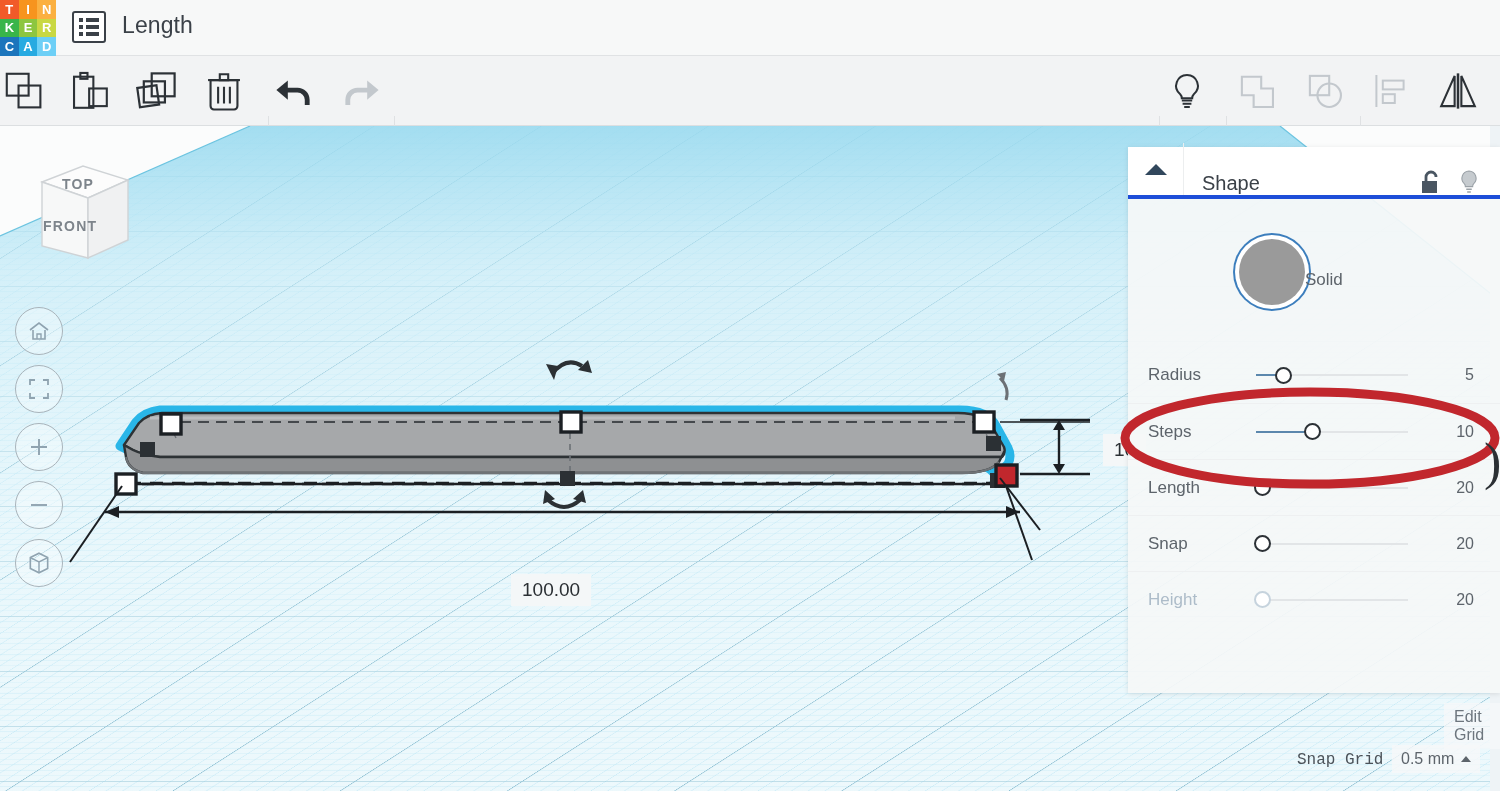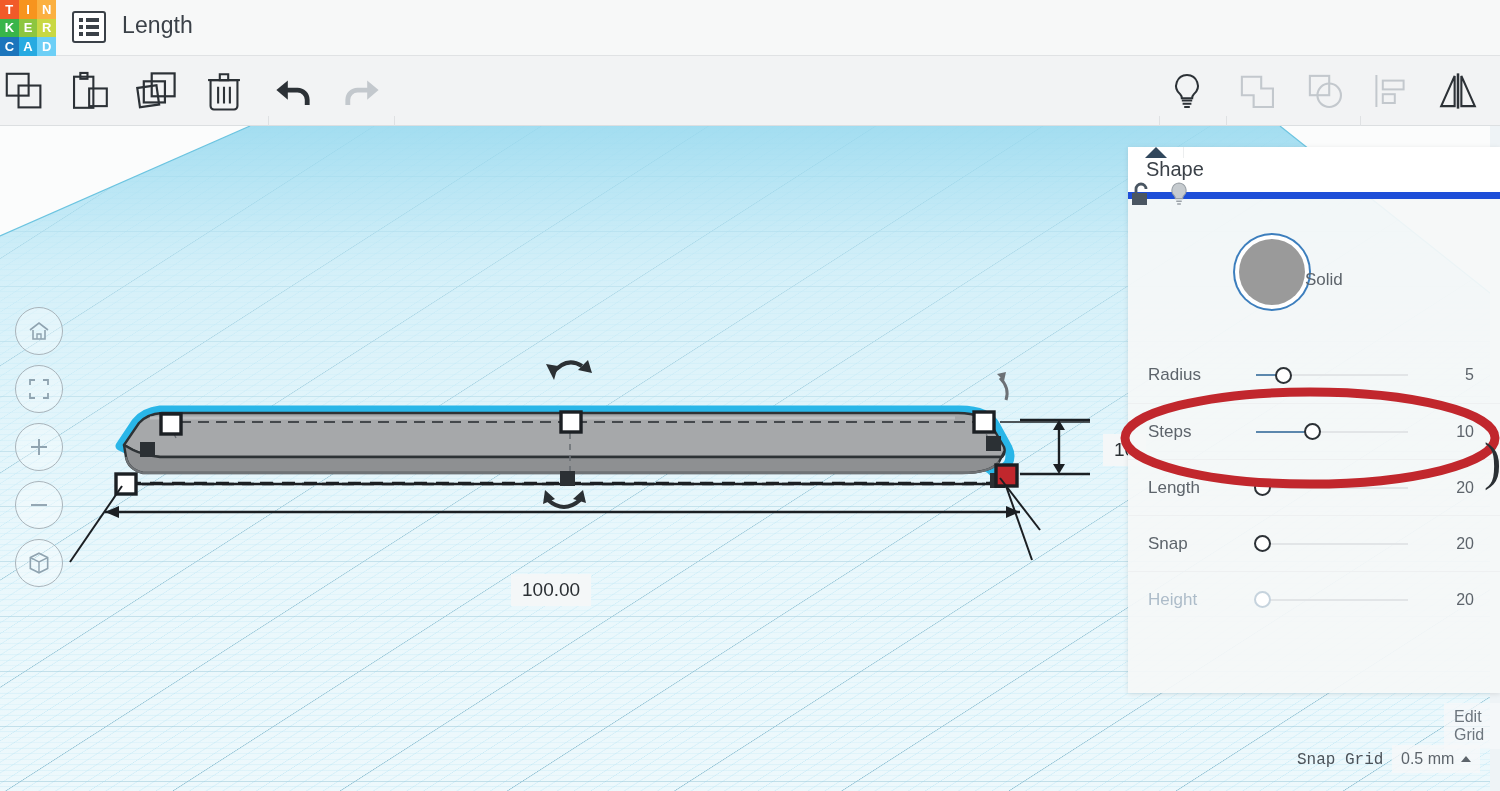--- a/index.html
+++ b/index.html
@@ -96,22 +96,22 @@
     white-space: nowrap;
   }
 
   
   .panel {
     position: absolute; left: 1128px; top: 147px; width: 372px; height: 546px;
     background: rgba(245,247,248,0.93);
     box-shadow: 0 1px 5px rgba(0,0,0,.10);
   }
   .panel-head {
-    display: flex; align-items: flex-start; height: 52px;
-    background: #ffffff; border-bottom: 7px solid #1d4ed8; flex-direction: column;
+    display: flex; align-items: flex-end; height: 52px;
+    background: #ffffff; border-bottom: 4px solid #1d4ed8;
   }
   .panel-collapse {
     width: 56px; height: 52px; display: flex; align-items: center; justify-content: center;
     border-right: 1px solid #eceeef; cursor: pointer;
   }
   .tri-up {
     width: 0; height: 0;
     border-left: 11px solid transparent; border-right: 11px solid transparent;
     border-bottom: 11px solid #31475c;
   }
@@ -440,20 +440,29 @@
         <path d="M105 386 l14 -6 v12 z" fill="#1b1f23" stroke="none"></path>
         <path d="M1020 386 l-14 -6 v12 z" fill="#1b1f23" stroke="none"></path>
         <path d="M122 360 L70 436" stroke-width="2"></path>
         <path d="M1006 360 L1032 434" stroke-width="2"></path>
       </g>
     </svg>
 
     <div class="dimlabel" style="left:511px; top:448px;">100.00</div>
     <div class="dimlabel" style="left:1103px; top:308px;">10</div>
 
+    <div class="viewcube">
+      <svg width="110" height="120" viewBox="0 0 110 120">
+        <polygon points="14,28 55,12 100,26 60,44" fill="#fcfcfc" stroke="#cfd3d6" stroke-width="1.4"></polygon>
+        <polygon points="14,28 60,44 60,104 14,92" fill="#f7f8f8" stroke="#cfd3d6" stroke-width="1.4"></polygon>
+        <polygon points="60,44 100,26 100,86 60,104" fill="#f0f1f2" stroke="#cfd3d6" stroke-width="1.4"></polygon>
+      </svg>
+      <div class="vc-label" style="left:34px; top:22px;">TOP</div>
+      <div class="vc-label" style="left:15px; top:64px;">FRONT</div>
+    </div>
 
     <div class="navbtn" style="top:181px;">
       <svg width="24" height="24" viewBox="0 0 24 24">
         <path d="M3 11 L12 4 L21 11" fill="none" stroke="#8fa3b0" stroke-width="1.6"></path>
         <path d="M6 11 v9 h12 v-9" fill="none" stroke="#8fa3b0" stroke-width="1.6"></path>
         <path d="M10 20 v-5 h4 v5" fill="none" stroke="#8fa3b0" stroke-width="1.4"></path>
       </svg>
     </div>
     <div class="navbtn" style="top:239px;">
       <svg width="24" height="24" viewBox="0 0 24 24">

